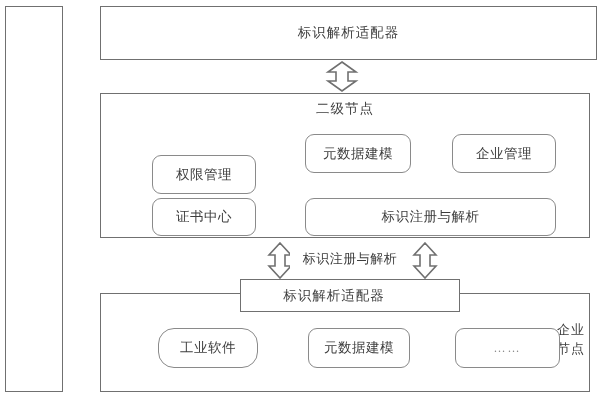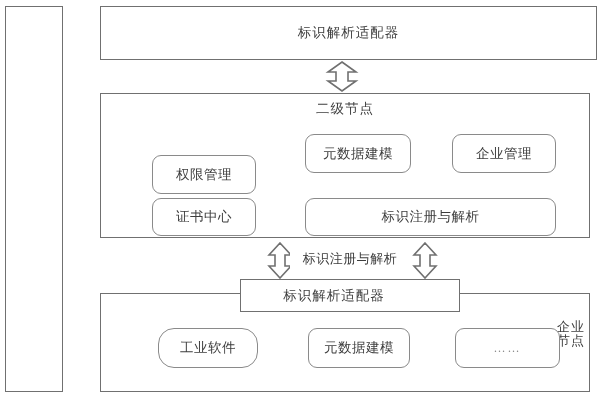--- a/index.html
+++ b/index.html
@@ -119,21 +119,21 @@
     top: 293px;
     width: 490px;
     height: 99px;
   }
   #enterprise-node-label {
     position: absolute;
     left: 552px;
     top: 320px;
     width: 38px;
     font-size: 13px;
-    line-height: 14px;
+    line-height: 19px;
     text-align: center;
     color: #3d3d3d;
     letter-spacing: 1px;
   }
 
   .row3 { top: 328px; height: 40px; }
   #pill-industrial-software { left: 158px; width: 100px; border-radius: 16px; }
   #pill-smart-gateway       { left: 308px; width: 102px; }
   #pill-ellipsis            { left: 455px; width: 105px; color: #8a8a8a; font-size: 12px; letter-spacing: 2px; }
 

